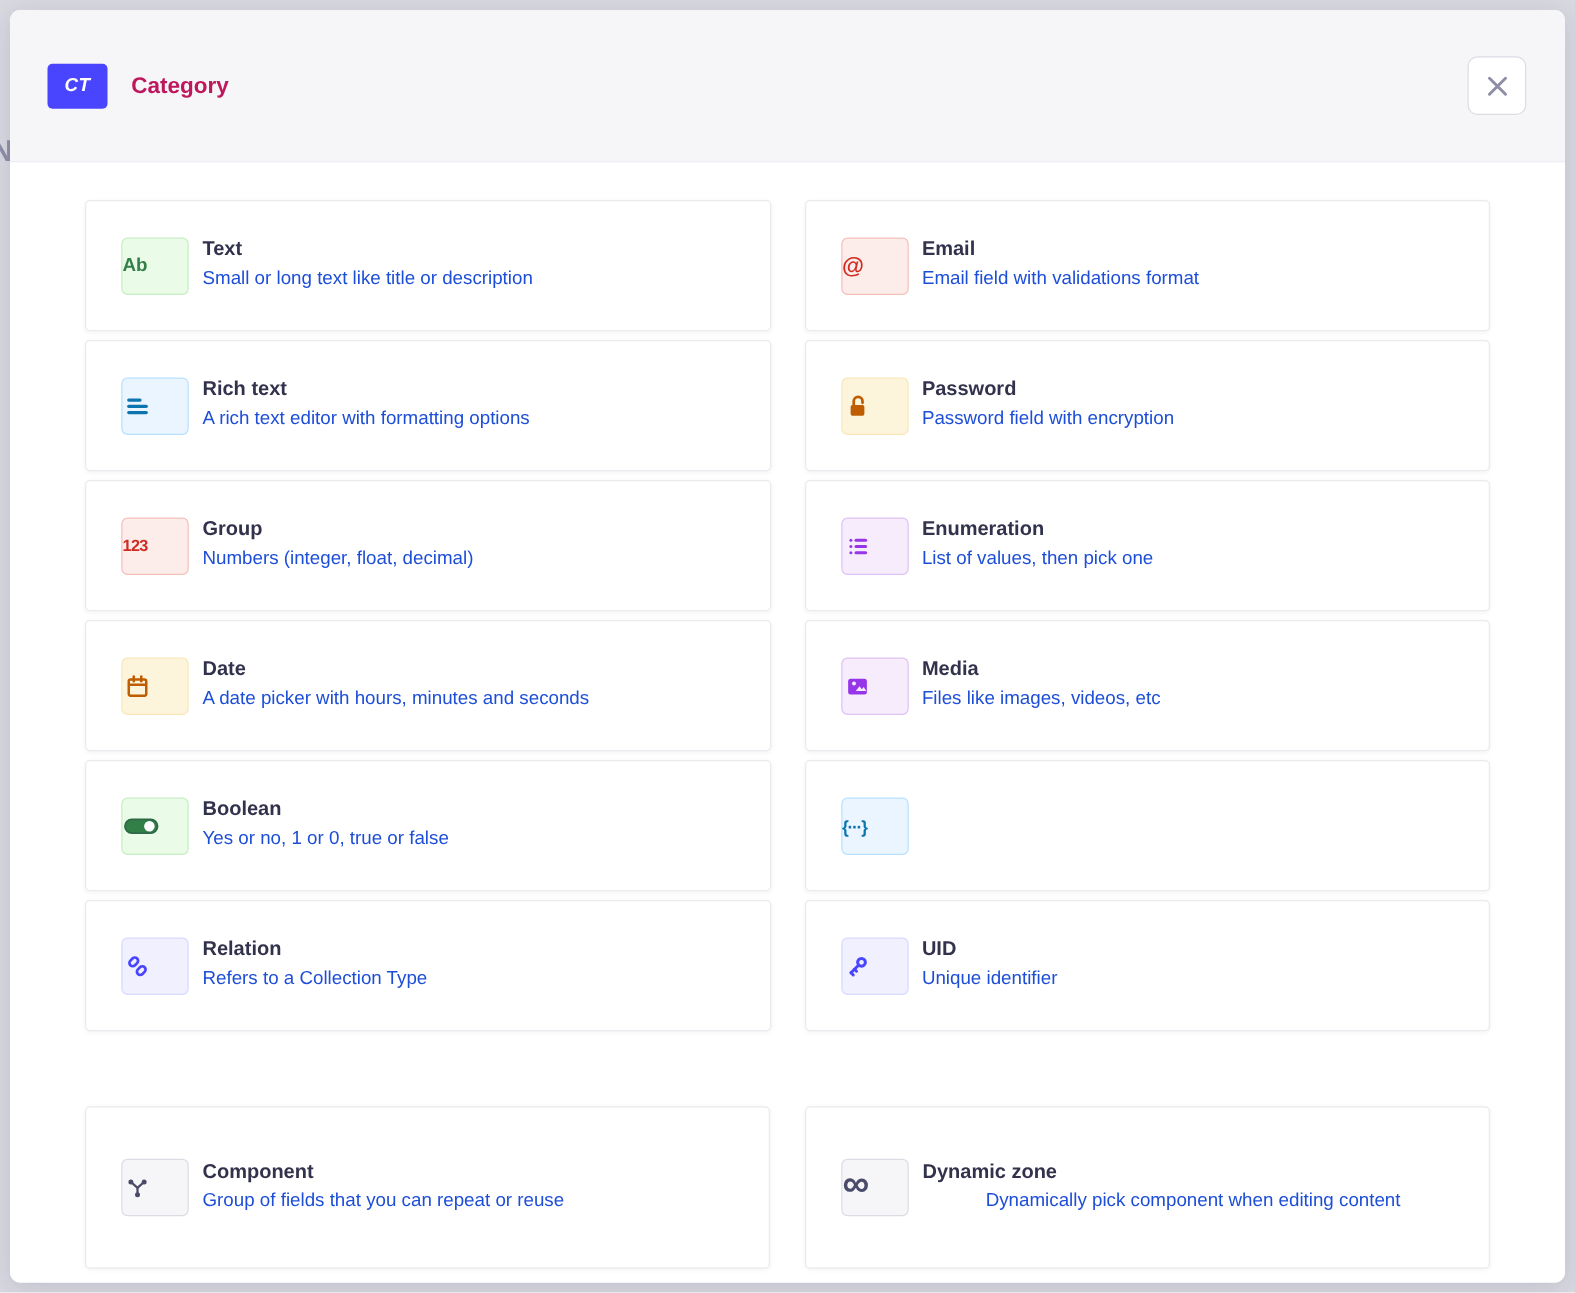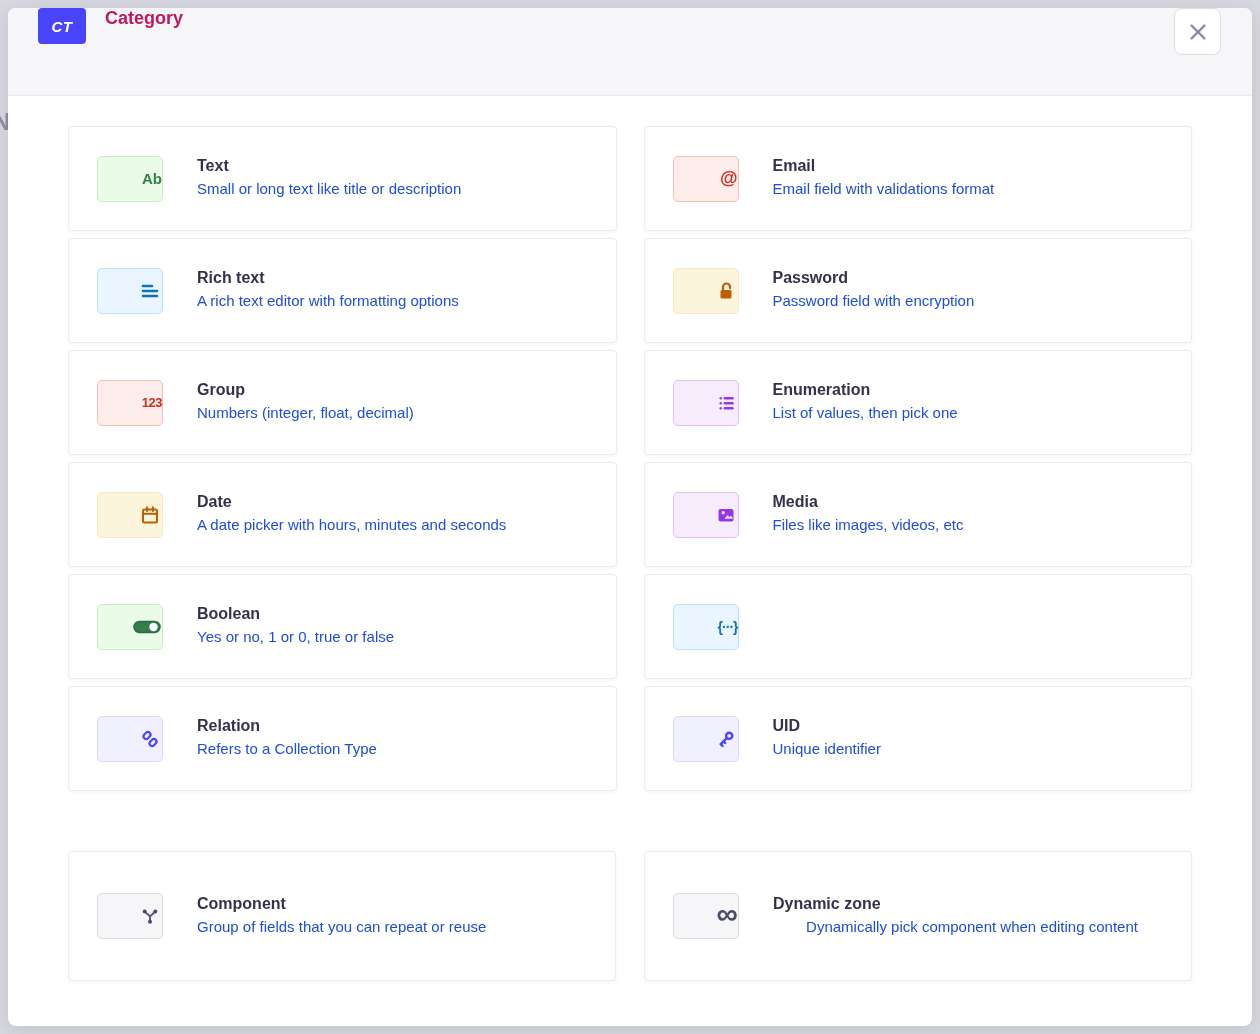--- a/index.html
+++ b/index.html
@@ -14,23 +14,23 @@
     position:absolute; left:-7px; top:108px;
     font-size:24px; font-weight:700; color:#8f8fa8; z-index:0;
   }
   .modal {
     position:absolute; inset:8px; z-index:1;
     background:#ffffff; border-radius:8px;
     box-shadow:0 4px 20px rgba(33,33,52,0.12);
     overflow:hidden;
   }
   .modal-header {
-    height:88px; background:#f6f6f9;
+    height:122px; background:#f6f6f9;
     border-bottom:1px solid #eaeaef;
-    display:flex; 
+    display:flex; align-items:center;
     padding:0 31px 0 30px;
   }
   .ct-badge {
     width:48px; height:36px; border-radius:4px;
     background:#4945ff; color:#ffffff;
     font-size:15px; font-weight:700; font-style:italic;
     display:flex; align-items:center; justify-content:center;
     letter-spacing:.5px;
   }
   .modal-title { margin-left:19px; font-size:18px; font-weight:700; color:#be185d; }
@@ -50,24 +50,24 @@
   .card {
     background:#ffffff; border:1px solid #eaeaef; border-radius:4px;
     box-shadow:0 1px 4px rgba(33,33,52,0.05);
     min-height:105px;
     display:flex; align-items:center;
     padding:14px 20px 14px 28px;
     cursor:pointer;
   }
   .grid.advanced .card { min-height:130px; }
   .icon-box {
-    width:66px; height:46px; flex:none;
+    width:54px; height:46px; flex:none;
     border:1px solid; border-radius:5px;
-    display:flex; align-items:center; justify-content:flex-end;
-    margin-right:34px;
+    display:flex; align-items:center; justify-content:flex-start;
+    margin-right:11px;
   }
   .sch-success     { background:#eafbe7; border-color:#c6f0c2; color:#328048; }
   .sch-danger      { background:#fcecea; border-color:#f5c0b8; color:#d02b20; }
   .sch-secondary   { background:#eaf5ff; border-color:#b8e1ff; color:#0c75af; }
   .sch-warning     { background:#fdf4dc; border-color:#fae7b9; color:#be5d01; }
   .sch-alternative { background:#f6ecfc; border-color:#e0c1f4; color:#9736e8; }
   .sch-primary     { background:#f0f0ff; border-color:#d9d8ff; color:#4945ff; }
   .sch-neutral     { background:#f6f6f9; border-color:#dcdce4; color:#4a4a6a; }
   .icon-text-lg { font-size:15px; font-weight:700; }
   .icon-text-at { font-size:18px; font-weight:600; }

